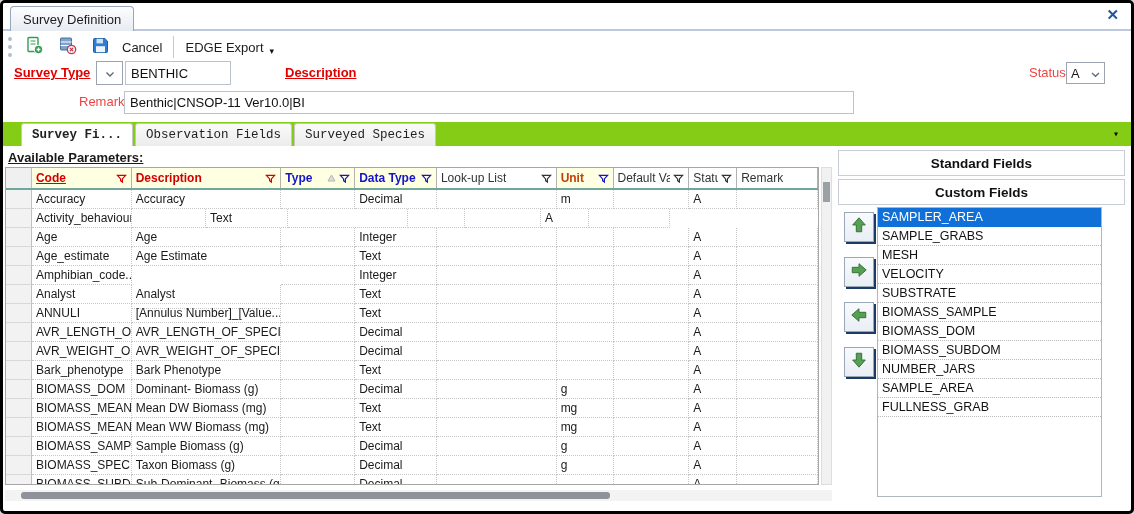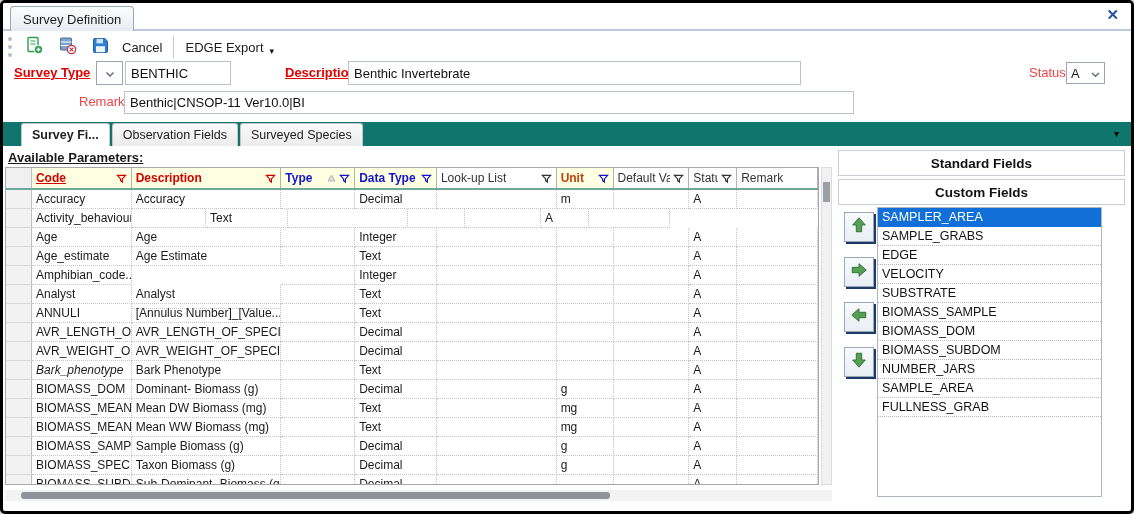--- a/index.html
+++ b/index.html
@@ -27,21 +27,21 @@
   .lbl-req{color:#e00000;font-weight:bold;text-decoration:underline;font-size:13px;}
   .lbl{font-size:13px;color:#ef4444;}
   .tinput{border:1px solid #bac3cc;background:#fff;font-family:"Liberation Sans",sans-serif;
     font-size:13px;color:#111;padding:2px 5px;outline:none;}
   .combo-btn{width:27px;height:24px;border:1px solid #9aa5b1;background:#fff;display:flex;
     align-items:center;justify-content:center;}
   .status-combo{width:39px;height:22px;border:1px solid #9aa5b1;background:#fff;display:flex;
     align-items:center;justify-content:space-between;padding:0 4px;font-size:13px;}
 
   
-  .subtab-strip{left:0;top:119px;width:100%;height:24px;background:#0f766e;}
+  .subtab-strip{left:0;top:119px;width:100%;height:24px;background:#84cc16;font-family:Liberation Mono, monospace;}
   .subtab-row{display:flex;margin-left:18px;height:24px;align-items:flex-end;}
   .subtab{height:23px;padding:0 10px;display:flex;align-items:center;font-size:12.5px;color:#222;
     background:linear-gradient(#fafafa,#ececec);border:1px solid #c6c6c6;border-bottom:none;
     border-radius:3px 3px 0 0;margin-right:2px;cursor:default;}
   .subtab.active{background:#fff;font-weight:bold;}
   .tablist-caret{position:absolute;right:12px;top:6px;font-size:10px;color:#000;}
 
   .avail-label{left:5px;top:147px;font-size:13px;font-weight:bold;text-decoration:underline;color:#1a1a1a;}
 
   
@@ -131,21 +131,20 @@
   <div class="abs lbl-req" style="left:11px;top:62px;">Survey Type</div>
   <div class="abs combo-btn" style="left:93px;top:58px;">
     <span>
       <svg width="10" height="7">
           <path d="M1.5 1.5 L5 5 L8.5 1.5" stroke="#5a6b7d" fill="none" stroke-width="1.4"></path>
         </svg>
     </span>
   </div>
   <input class="abs tinput" style="left: 122px; top: 58px; width: 106px; height: 24px;" value="BENTHIC">
   <div class="abs lbl-req" style="left:282px;top:62px;">Description</div>
-  <input class="abs tinput" style="left: 345px; top: 58px; width: 453px; height: 24px;" value="Benthic Invertebrate">
   <div class="abs lbl" style="left:1026px;top:62px;">Status</div>
   <div class="abs status-combo" style="left:1063px;top:59px;">
     <span>A</span>
     <span>
       <svg width="9" height="6">
           <path d="M1 1 L4.5 4.3 L8 1" stroke="#5a6b7d" fill="none" stroke-width="1.3"></path>
         </svg>
     </span>
   </div>
 
@@ -342,21 +341,21 @@
           <div class="gcell" style="width: 74px;"></div>
           <div class="gcell" style="width: 82px;">Decimal</div>
           <div class="gcell" style="width: 120px;"></div>
           <div class="gcell" style="width: 57px;"></div>
           <div class="gcell" style="width: 76px;"></div>
           <div class="gcell" style="width: 48px;">A</div>
           <div class="gcell" style="width: 81px;"></div>
         </div>
         <div class="grow">
           <div class="gcell rowsel" style="width: 26px;"></div>
-          <div class="gcell" style="width: 100px; font-style: italic;">Bark_phenotype</div>
+          <div class="gcell" style="width: 100px;">Bark_phenotype</div>
           <div class="gcell" style="width: 150px;">Bark Phenotype</div>
           <div class="gcell" style="width: 74px;"></div>
           <div class="gcell" style="width: 82px;">Text</div>
           <div class="gcell" style="width: 120px;"></div>
           <div class="gcell" style="width: 57px;"></div>
           <div class="gcell" style="width: 76px;"></div>
           <div class="gcell" style="width: 48px;">A</div>
           <div class="gcell" style="width: 81px;"></div>
         </div>
         <div class="grow">
@@ -472,21 +471,21 @@
         <span><svg width="18" height="18" viewBox="0 0 20 20">
             <g transform="rotate(180 10 10)">
               <polygon points="10,2 17,10 13,10 13,17.5 7,17.5 7,10 3,10" fill="#55a055" stroke="#2f6b2f" stroke-width="1"></polygon>
             </g>
           </svg></span>
       </div>
     </div>
   <div class="abs listbox" id="custom-list">
       <div class="litem selected">SAMPLER_AREA</div>
       <div class="litem">SAMPLE_GRABS</div>
-      <div class="litem">EDGE</div>
+      <div class="litem">MESH</div>
       <div class="litem">VELOCITY</div>
       <div class="litem">SUBSTRATE</div>
       <div class="litem">BIOMASS_SAMPLE</div>
       <div class="litem">BIOMASS_DOM</div>
       <div class="litem">BIOMASS_SUBDOM</div>
       <div class="litem">NUMBER_JARS</div>
       <div class="litem">SAMPLE_AREA</div>
       <div class="litem">FULLNESS_GRAB</div>
     </div>
 

